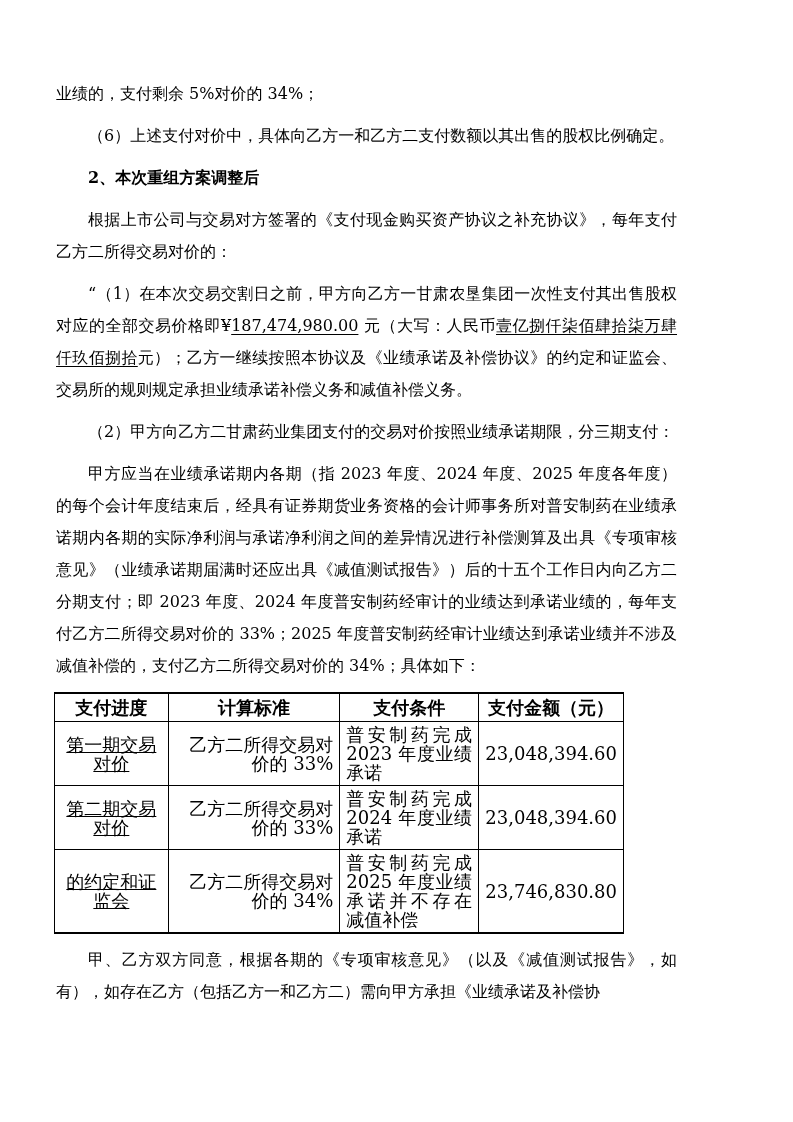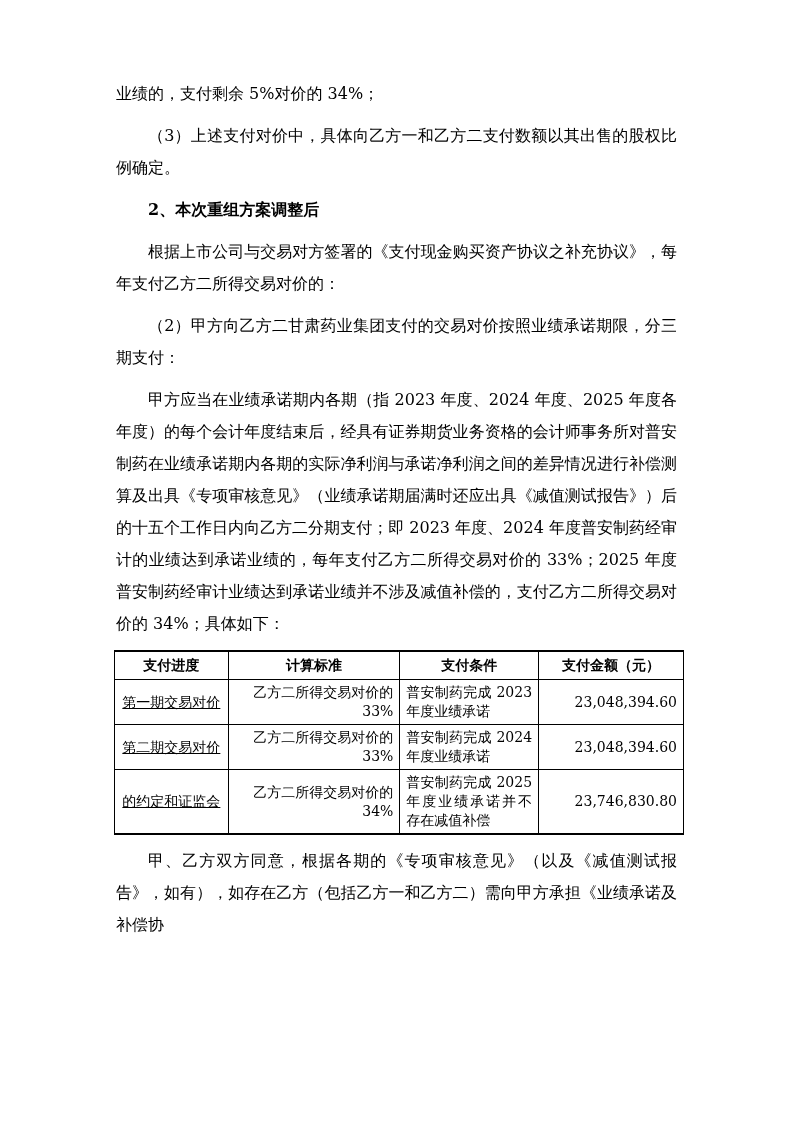--- a/index.html
+++ b/index.html
@@ -7,21 +7,21 @@
     padding: 0;
     background: #ffffff;
   }
   .page {
     position: relative;
     width: 793px;
     height: 1122px;
     margin: 0 auto;
     background: #ffffff;
     box-sizing: border-box;
-    padding: 78px 116px 0 116px;
+    padding: 78px 116px 0 56px;
     font-family: "DejaVu Serif", "Liberation Serif", serif;
     font-size: 16px;
     color: #000000;
     overflow: hidden;
   }
   p.body-text {
     margin: 10px 0;
     line-height: 32px;
     text-align: justify;
     text-indent: 2em;
@@ -37,21 +37,21 @@
   }
   .u {
     text-decoration: underline;
     text-underline-offset: 3px;
     text-decoration-thickness: 1px;
   }
   table.pay-table {
     border-collapse: collapse;
     width: 570px;
     margin: 8px 0 8px -2px;
-    font-size: 14px;
+    font-size: 18px;
     line-height: 19px;
     border-top: 2.5px solid #000;
     border-bottom: 2.5px solid #000;
   }
   table.pay-table th,
   table.pay-table td {
     border: 1px solid #000;
     padding: 3px 6px;
     vertical-align: middle;
   }
@@ -65,26 +65,27 @@
   td.col-condition { text-align: justify; }
   td.col-amount { text-align: right; padding-right: 14px; }
 </style>
 </head>
 <body>
 
 <div class="page">
 
   <p class="body-text no-indent">业绩的，支付剩余 5%对价的 34%；</p>
 
-  <p class="body-text">（3）上述支付对价中，具体向乙方一和乙方二支付数额以其出售的股权比例确定。</p>
+  <p class="body-text">（6）上述支付对价中，具体向乙方一和乙方二支付数额以其出售的股权比例确定。</p>
 
   <p class="body-text heading">2、本次重组方案调整后</p>
 
   <p class="body-text">根据上市公司与交易对方签署的《支付现金购买资产协议之补充协议》，每年支付乙方二所得交易对价的：</p>
 
+  <p class="body-text"><span>“（1）在本次交易交割日之前，甲方向乙方一甘肃农垦集团一次性支付其出售股权对应的全部交易价格即¥</span><span class="u">187,474,980.00</span><span> 元（大写：人民币</span><span class="u">壹亿捌仟柒佰肆拾柒万肆仟玖佰捌拾</span><span>元）；乙方一继续按照本协议及《业绩承诺及补偿协议》的约定和证监会、交易所的规则规定承担业绩承诺补偿义务和减值补偿义务。</span></p>
 
   <p class="body-text">（2）甲方向乙方二甘肃药业集团支付的交易对价按照业绩承诺期限，分三期支付：</p>
 
   <p class="body-text">甲方应当在业绩承诺期内各期（指 2023 年度、2024 年度、2025 年度各年度）的每个会计年度结束后，经具有证券期货业务资格的会计师事务所对普安制药在业绩承诺期内各期的实际净利润与承诺净利润之间的差异情况进行补偿测算及出具《专项审核意见》（业绩承诺期届满时还应出具《减值测试报告》）后的十五个工作日内向乙方二分期支付；即 2023 年度、2024 年度普安制药经审计的业绩达到承诺业绩的，每年支付乙方二所得交易对价的 33%；2025 年度普安制药经审计业绩达到承诺业绩并不涉及减值补偿的，支付乙方二所得交易对价的 34%；具体如下：</p>
 
   <table class="pay-table">
     <colgroup>
       <col style="width:114px">
       <col style="width:172px">
       <col style="width:139px">

